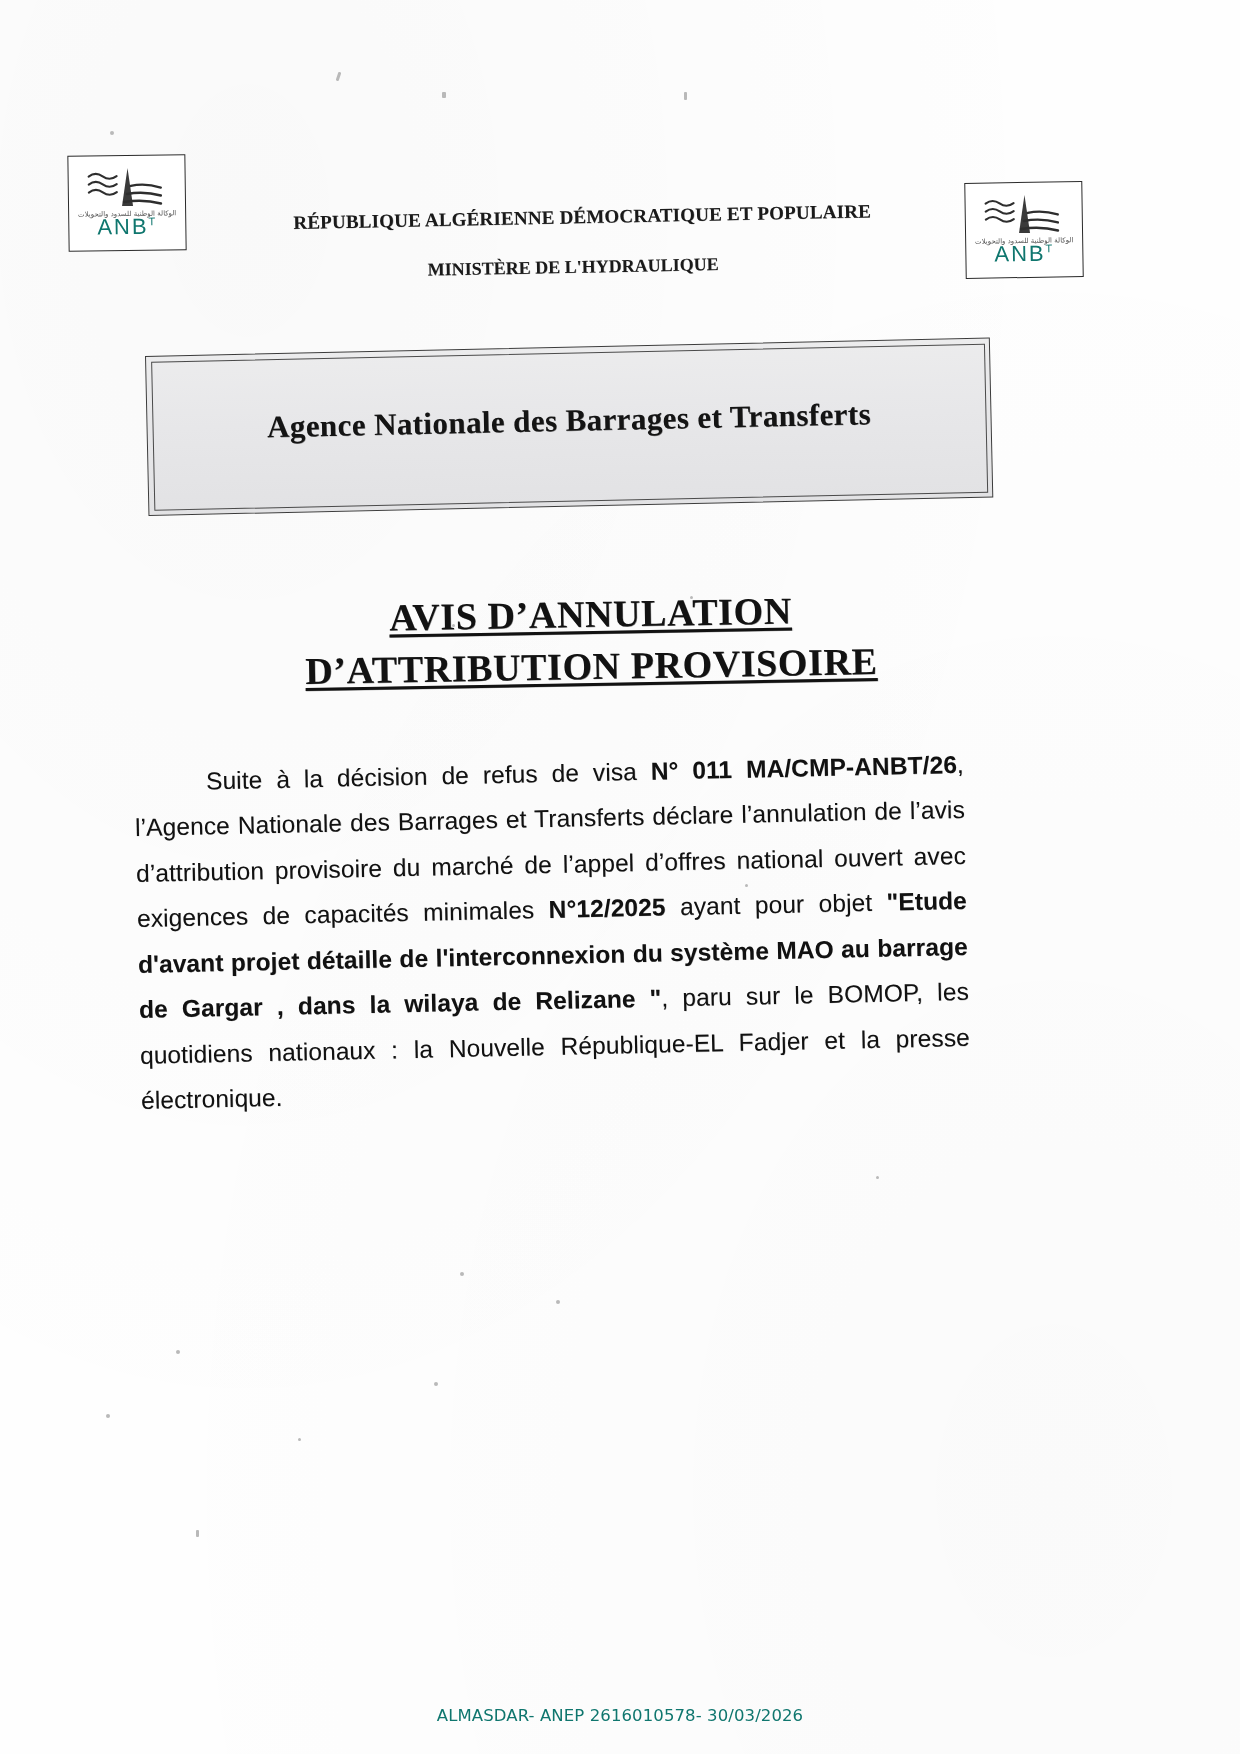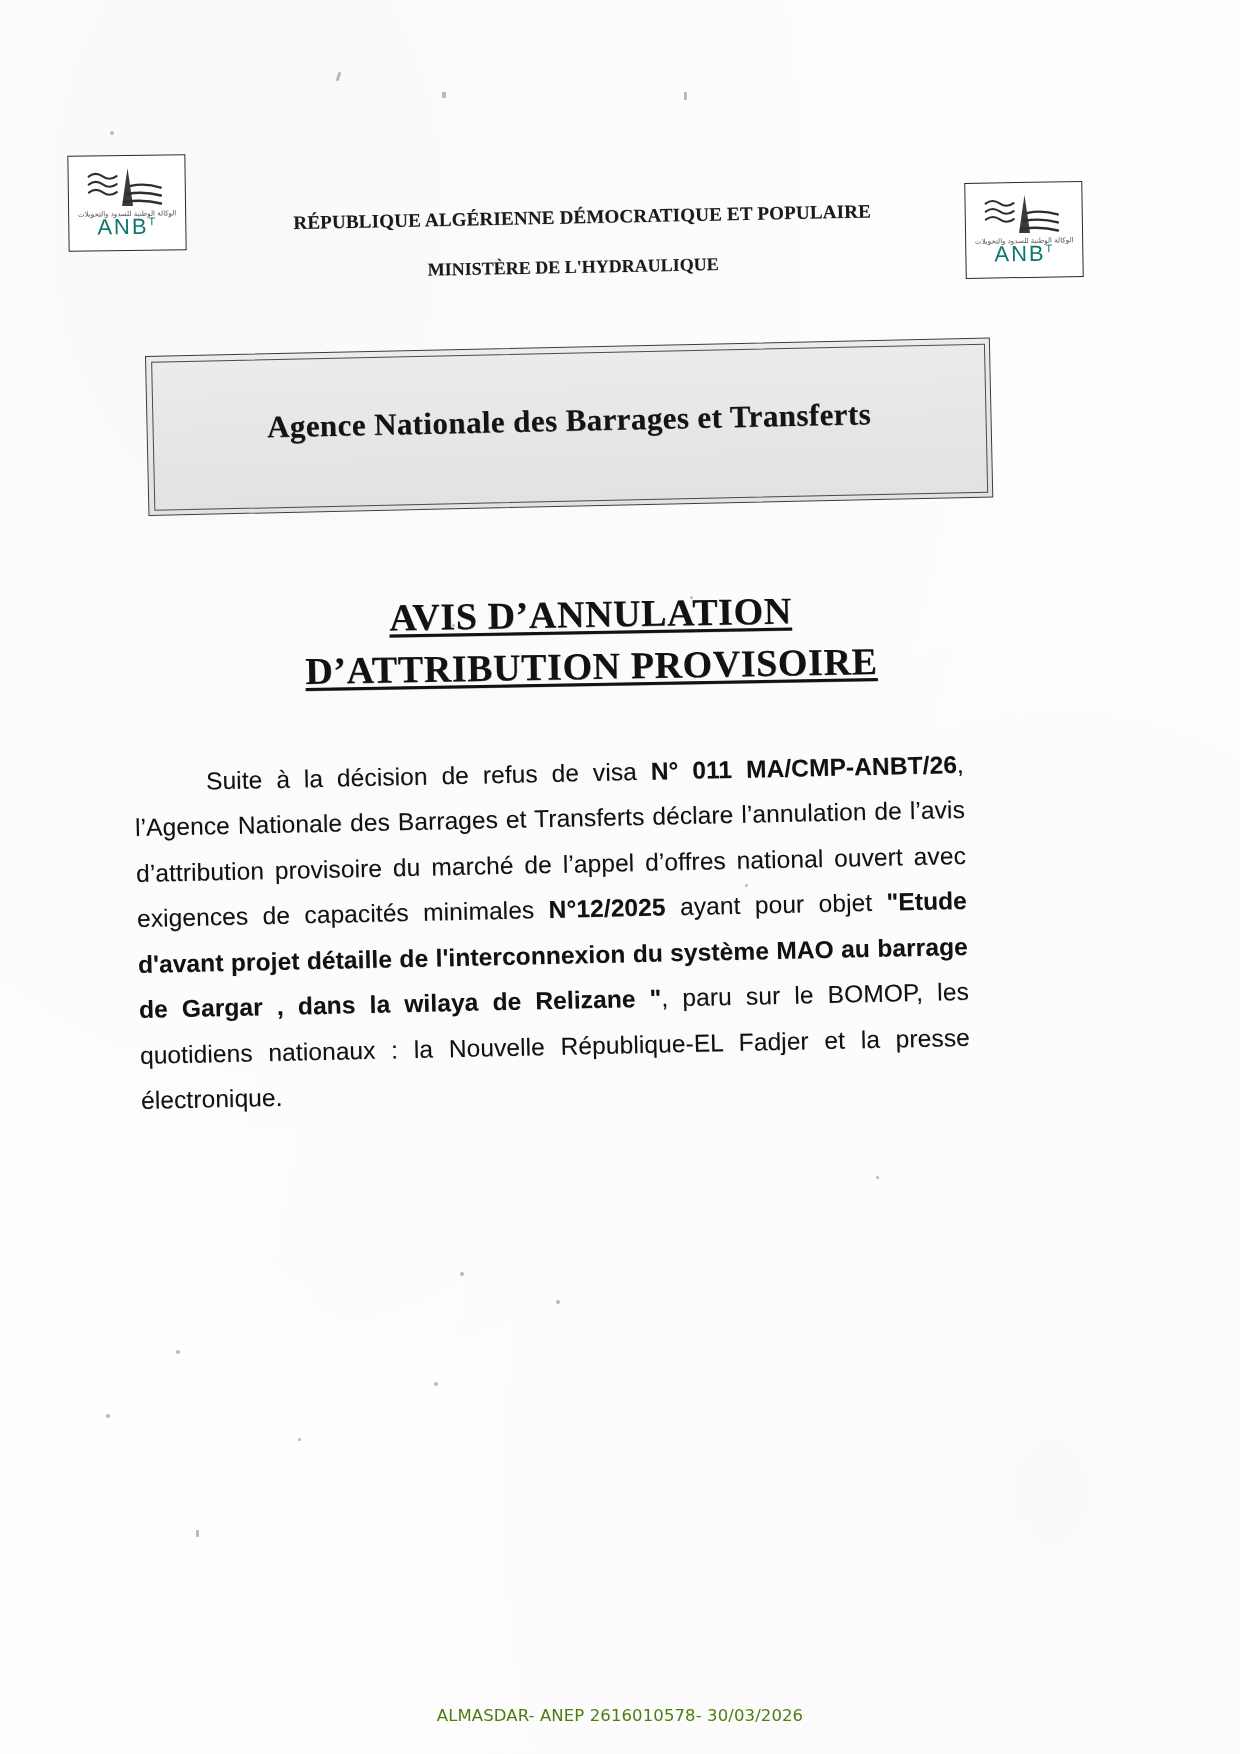--- a/index.html
+++ b/index.html
@@ -212,21 +212,21 @@
 
   
   .footer {
     position: absolute;
     left: 0;
     right: 0;
     top: 1706px;
     text-align: center;
     font-family: "DejaVu Sans", sans-serif;
     font-size: 16.5px;
-    color: #4d7c0f;
+    color: #0f766e;
     letter-spacing: 0.1px;
   }
 </style>
 </head>
 <body>
 
 <div class="speck" style="left:337px;top:72px;width:3px;height:9px;border-radius:1px;transform:rotate(18deg);"></div>
 <div class="speck" style="left:442px;top:92px;width:4px;height:6px;border-radius:1px;"></div>
 <div class="speck" style="left:684px;top:92px;width:3px;height:8px;border-radius:1px;"></div>
 <div class="speck" style="left:110px;top:131px;width:4px;height:4px;"></div>

